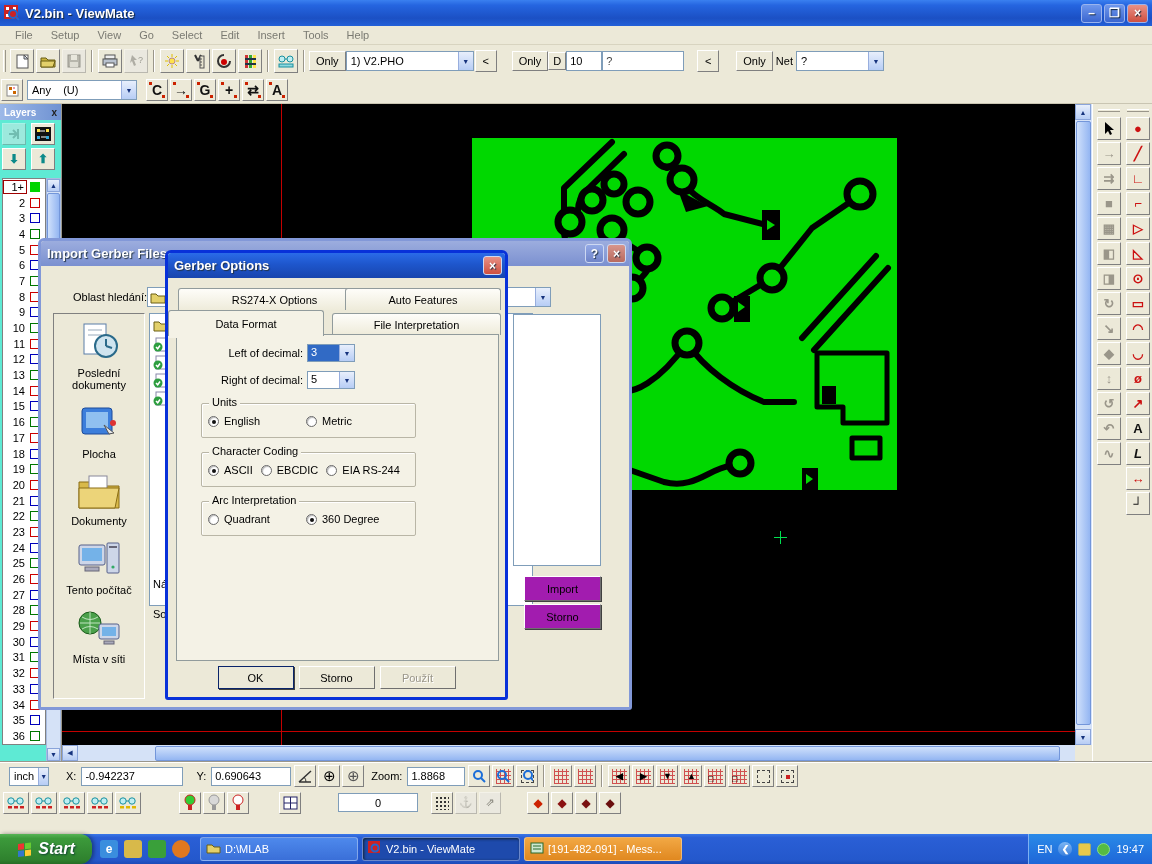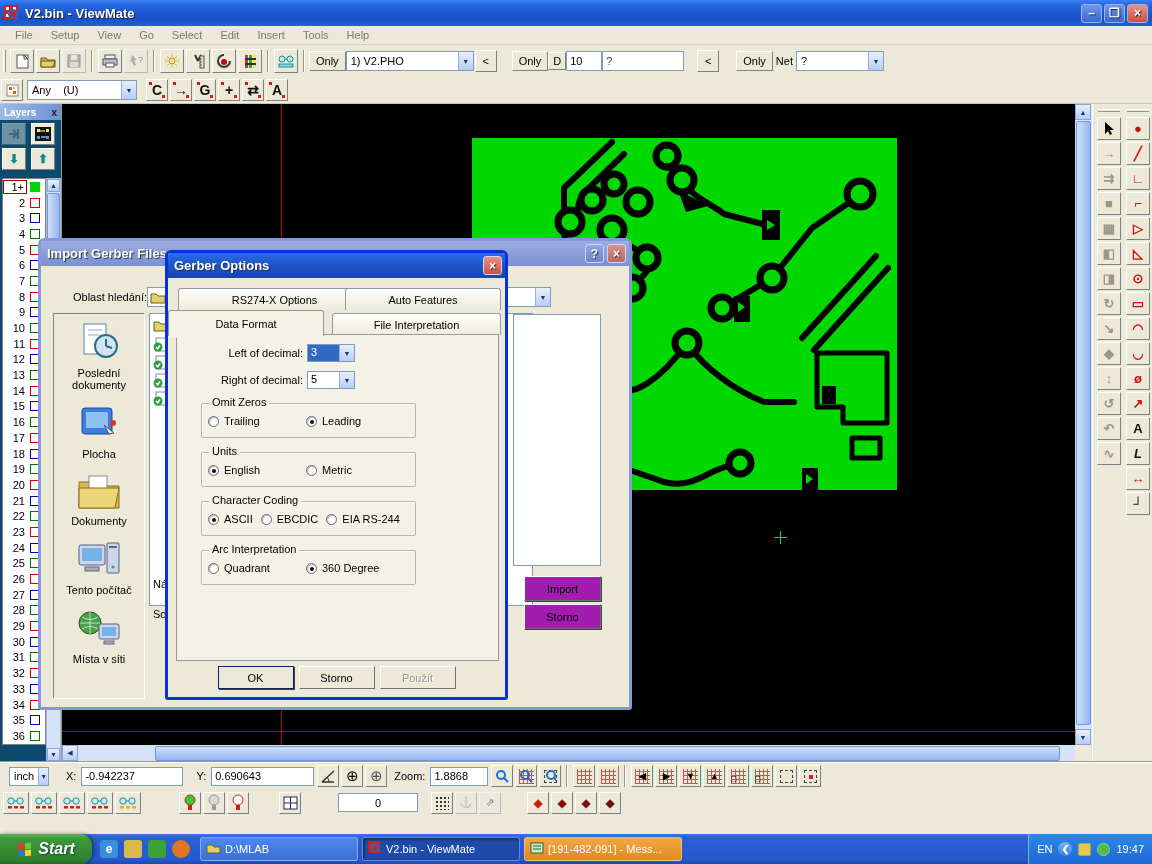--- a/index.html
+++ b/index.html
@@ -34,21 +34,21 @@
 .letterbtn i.a{left:2px;top:2px}.letterbtn i.b{right:2px;bottom:2px}
 
 #canvas{position:absolute;left:62px;top:104px;width:1013px;height:641px;background:#000;overflow:hidden}
 #pcb{position:absolute;left:410px;top:34px}
 .redline-v{position:absolute;left:219px;top:0;width:1px;height:641px;background:#c40000}
 .redline-h{position:absolute;left:0;top:627px;width:1013px;height:1px;background:#c40000}
 #gcursor{position:absolute;left:712px;top:427px;width:13px;height:13px}
 #gcursor:before{content:"";position:absolute;left:6px;top:0;width:1px;height:13px;background:#00e050}
 #gcursor:after{content:"";position:absolute;left:0;top:6px;width:13px;height:1px;background:#00e050}
 
-#layers{position:absolute;left:0;top:104px;width:62px;height:738px;background:#0c4a6e;border-right:1px solid #9a968a}
+#layers{position:absolute;left:0;top:104px;width:62px;height:738px;background:#5eead4;border-right:1px solid #9a968a}
 #layers .ptitle{height:16px;background:linear-gradient(90deg,#9db9e8,#6f92d2);color:#fff;font-weight:bold;font-size:10px;display:flex;align-items:center;padding:0 4px}
 #layers .ptitle .x{margin-left:auto;color:#222;font-weight:bold}
 #layers .pbtns{display:flex;flex-wrap:wrap;width:58px;padding:3px 1px;gap:3px}
 #layers .pbtns .xp-btn{width:24px;height:22px;font-size:12px}
 .larr{color:#0c8a8a;font-weight:bold}
 #llist{position:absolute;left:2px;top:74px;width:44px;height:567px;background:#fff;border:1px solid #808080;overflow:hidden}
 .lrow{display:flex;align-items:center;height:15.7px;font-size:11px}
 .lrow .n{width:24px;text-align:right;padding-right:2px}
 .lrow .sq{width:10px;height:10px;margin-left:3px;background:#fff;border:1px solid}
 .lrow.sel .n{border:1px solid #a00000;background:#fff}
@@ -619,21 +619,21 @@
   <div id="sb1">
     <span class="combo" style="width:40px;height:19px">
         <span class="cv">inch</span>
         <span class="carr">▼</span>
       </span>
     <span style="width:14px"></span>
     <span class="lbl">X:</span>
     <span class="fld" style="width:102px">-0.942237</span>
     <span style="width:8px"></span>
     <span class="lbl">Y:</span>
-    <span class="fld" style="width:103px">0.690643</span>
+    <span class="fld" style="width:80px">0.690643</span>
     <span id="sb1a" style="display:inline-flex;align-items:center">
         <span class="xp-btn sm">
           <svg width="14" height="13">
             <path d="M1 12 L13 1 M1 12 H13" stroke="#333" stroke-width="1.5" fill="none"></path>
             <path d="M8 12 A7 7 0 0 0 6 7" stroke="#333" fill="none"></path>
           </svg>
         </span>
         <span class="xp-btn sm" style="font-size: 15px;">⊕</span>
         <span class="xp-btn sm" style="font-size: 15px; color: rgb(85, 85, 85);">⊕</span>
       </span>
@@ -935,33 +935,20 @@
           </span>
       </div>
       <div class="decrow">
         <label>Right of decimal:</label>
         <span class="dcombo">
             <span class="dval">5</span>
             <span class="darr">▼</span>
           </span>
       </div>
       <div id="ggroups">
-          <div class="grp">
-            <span class="lg">Omit Zeros</span>
-            <span class="opts o2">
-              <span class="opt">
-                <span class="rad"></span>
-                <span class="tx">Trailing</span>
-              </span>
-              <span class="opt">
-                <span class="rad on"></span>
-                <span class="tx">Leading</span>
-              </span>
-            </span>
-          </div>
           <div class="grp">
             <span class="lg">Units</span>
             <span class="opts o2">
               <span class="opt">
                 <span class="rad on"></span>
                 <span class="tx">English</span>
               </span>
               <span class="opt">
                 <span class="rad"></span>
                 <span class="tx">Metric</span>

